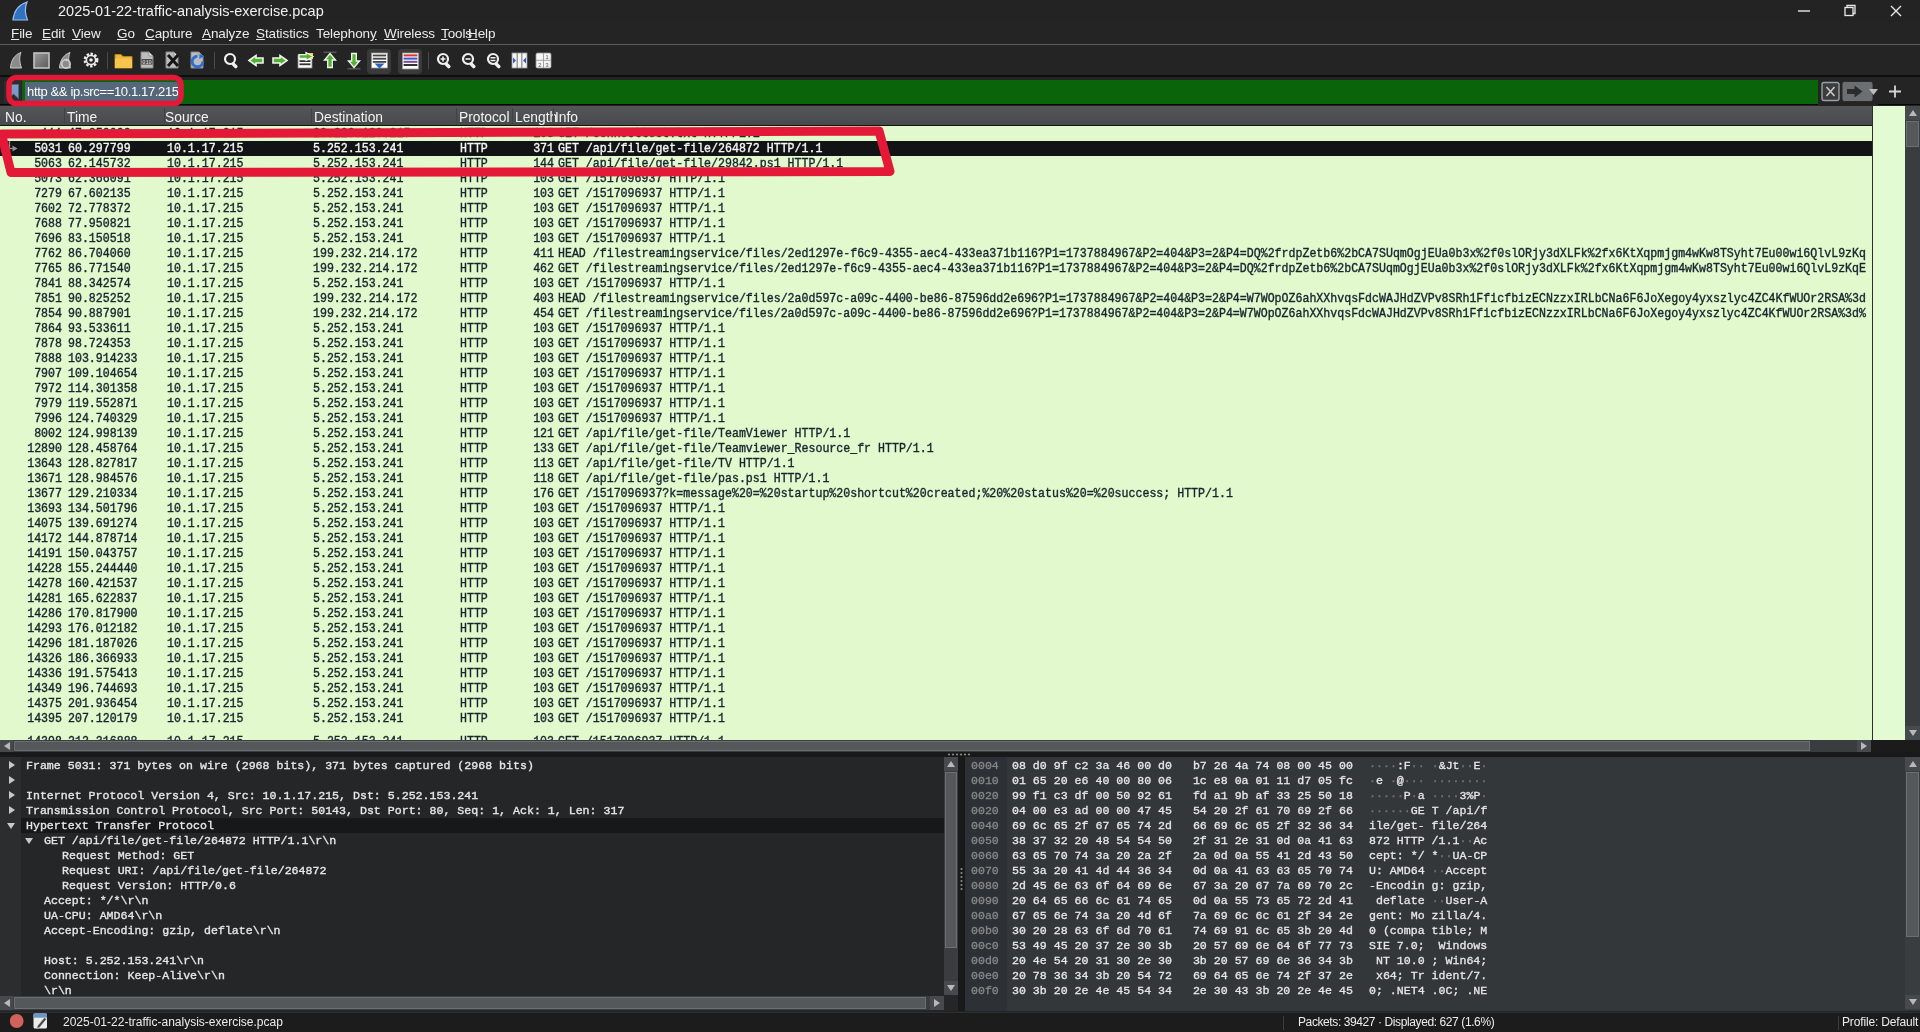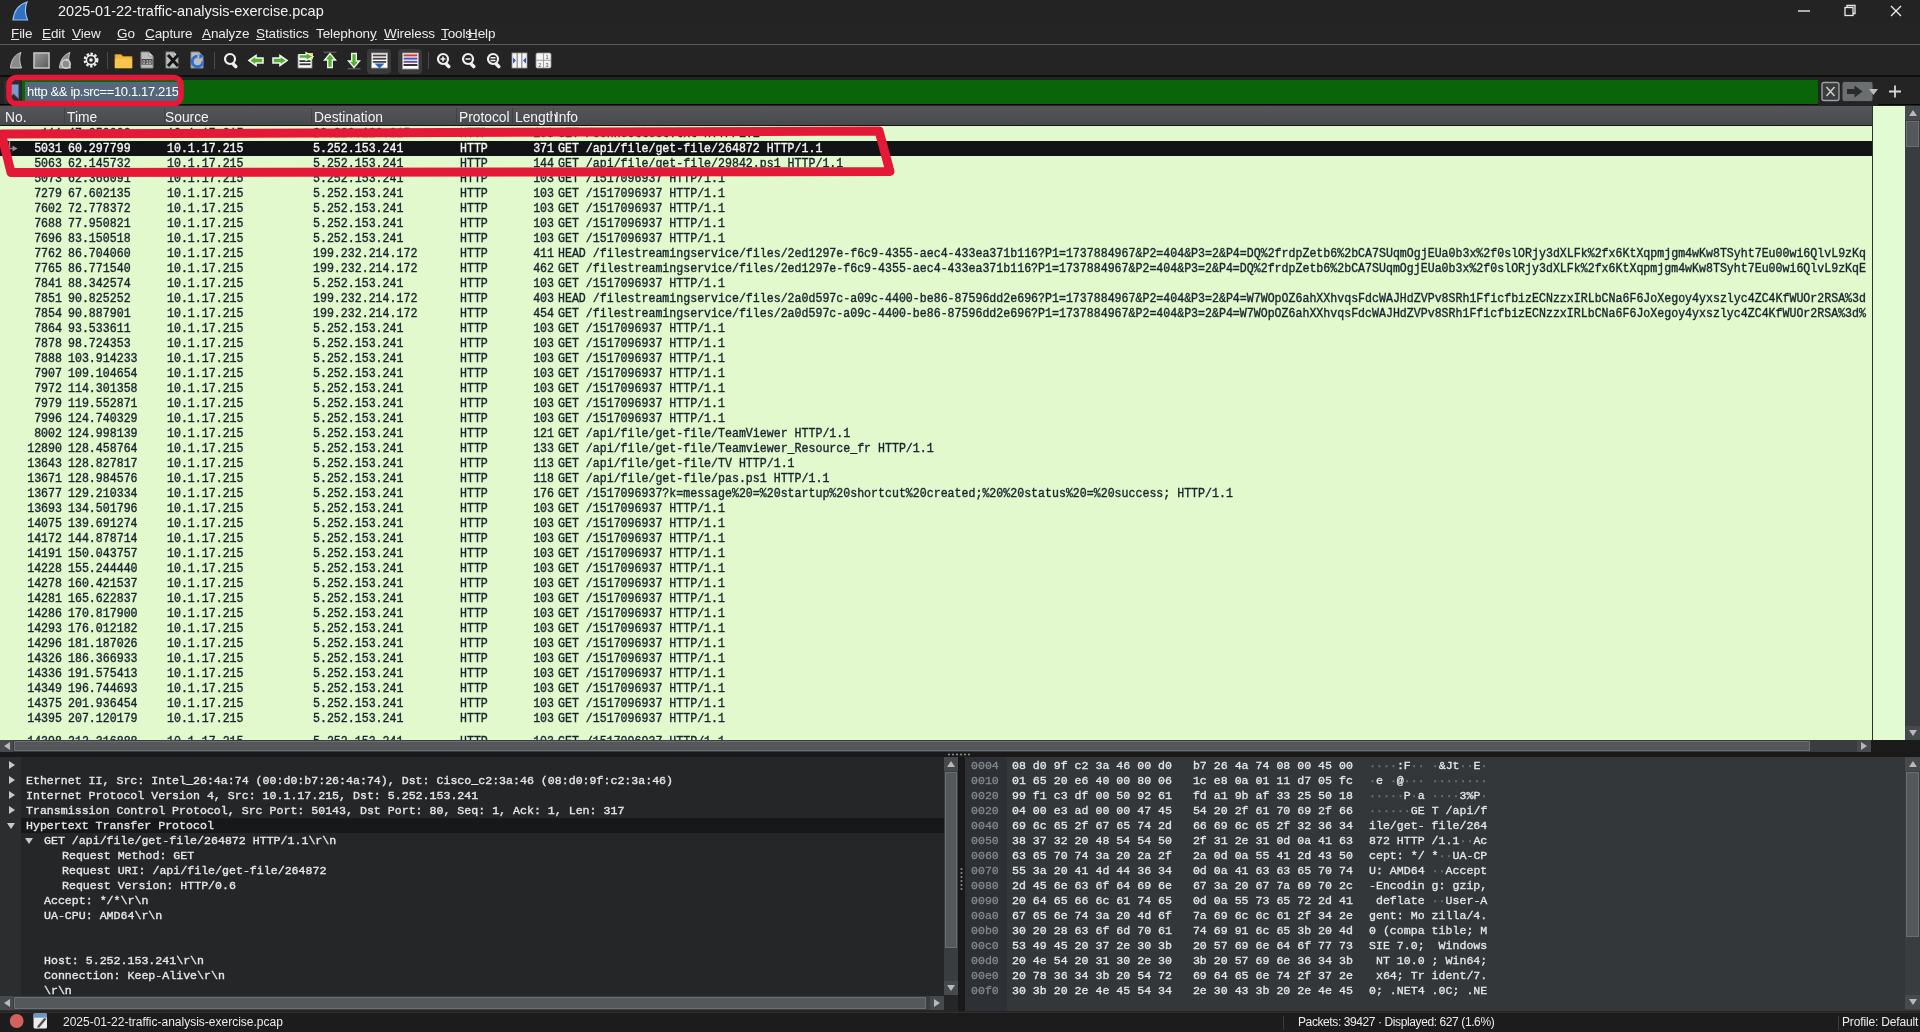--- a/index.html
+++ b/index.html
@@ -321,37 +321,38 @@
       <circle cx="2.5" cy="3" r="1.1" fill="#8a8a8a"></circle>
       <circle cx="2.5" cy="7" r="1.1" fill="#8a8a8a"></circle>
       <circle cx="2.5" cy="11" r="1.1" fill="#8a8a8a"></circle>
       <circle cx="2.5" cy="15" r="1.1" fill="#8a8a8a"></circle>
       <circle cx="2.5" cy="19" r="1.1" fill="#8a8a8a"></circle>
       <circle cx="2.5" cy="23" r="1.1" fill="#8a8a8a"></circle>
     </svg>
     <div id="hsplit" class="abs"></div>
     <div id="dpane" class="abs">
       <div class="abs" style="left:0;top:0;width:21px;height:254px;background:#2b2d2f"></div>
+      <div class="dl" style="top:1px"><span style="position:absolute;left:26px">Frame 5031: 371 bytes on wire (2968 bits), 371 bytes captured (2968 bits)</span></div>
       <span class="exp" style="left:8.5px;top:4px;border-width:4.5px 0 4.5px 6.5px;border-color:transparent transparent transparent #c9c9c9"></span>
-      <div class="dl" style="top:16px"><span style="position:absolute;left:26px">Ethernet II, Src: Intel_26:4a:74 (00:d0:b7:26:4a:74), Dst: Cisco_c2:3a:46 (08:d0:9f:c2:3a:46)</span></div>
       <span class="exp" style="left:8.5px;top:19px;border-width:4.5px 0 4.5px 6.5px;border-color:transparent transparent transparent #c9c9c9"></span>
       <div class="dl" style="top:31px"><span style="position:absolute;left:26px">Internet Protocol Version 4, Src: 10.1.17.215, Dst: 5.252.153.241</span></div>
       <span class="exp" style="left:8.5px;top:34px;border-width:4.5px 0 4.5px 6.5px;border-color:transparent transparent transparent #c9c9c9"></span>
       <div class="dl" style="top:46px"><span style="position:absolute;left:26px">Transmission Control Protocol, Src Port: 50143, Dst Port: 80, Seq: 1, Ack: 1, Len: 317</span></div>
       <span class="exp" style="left:8.5px;top:49px;border-width:4.5px 0 4.5px 6.5px;border-color:transparent transparent transparent #c9c9c9"></span>
       <div class="abs" style="left:21px;top:61px;width:923px;height:15px;background:#17181a"></div>
       <div class="dl" style="top:61px"><span style="position:absolute;left:26px">Hypertext Transfer Protocol</span></div>
       <span class="exp" style="left:7px;top:66px;border-width:6.5px 4.5px 0 4.5px;border-color:#c9c9c9 transparent transparent transparent"></span>
       <div class="dl" style="top:76px"><span style="position:absolute;left:44px">GET /api/file/get-file/264872 HTTP/1.1\r\n</span></div>
       <span class="exp" style="left:25px;top:81px;border-width:6.5px 4.5px 0 4.5px;border-color:#c9c9c9 transparent transparent transparent"></span>
       <div class="dl" style="top:91px"><span style="position:absolute;left:62px">Request Method: GET</span></div>
       <div class="dl" style="top:106px"><span style="position:absolute;left:62px">Request URI: /api/file/get-file/264872</span></div>
       <div class="dl" style="top:121px"><span style="position:absolute;left:62px">Request Version: HTTP/0.6</span></div>
       <div class="dl" style="top:136px"><span style="position:absolute;left:44px">Accept: */*\r\n</span></div>
       <div class="dl" style="top:151px"><span style="position:absolute;left:44px">UA-CPU: AMD64\r\n</span></div>
+      <div class="dl" style="top:166px"><span style="position:absolute;left:44px">Accept-Encoding: gzip, deflate\r\n</span></div>
       <div class="dl" style="top:196px"><span style="position:absolute;left:44px">Host: 5.252.153.241\r\n</span></div>
       <div class="dl" style="top:211px"><span style="position:absolute;left:44px">Connection: Keep-Alive\r\n</span></div>
       <div class="dl" style="top:226px"><span style="position:absolute;left:44px">\r\n</span></div>
     </div>
     <div id="vsplit" class="abs"></div>
     <div id="xpane" class="abs">
       <div id="xoffcol"></div>
       <div class="xl xo" style="left:6px;top:1px">0004</div>
       <div class="xl xb" style="left:47px;top:1px">08 d0 9f c2 3a 46 00 d0   b7 26 4a 74 08 00 45 00</div>
       <div class="xl xa" style="left:404px;top:1px"><i class="xd" style="font-style:normal">·</i><i class="xd" style="font-style:normal">·</i><i class="xd" style="font-style:normal">·</i><i class="xd" style="font-style:normal">·</i>:F<i class="xd" style="font-style:normal">·</i><i class="xd" style="font-style:normal">·</i> <i class="xd" style="font-style:normal">·</i>&amp;Jt<i class="xd" style="font-style:normal">·</i><i class="xd" style="font-style:normal">·</i>E<i class="xd" style="font-style:normal">·</i></div>

